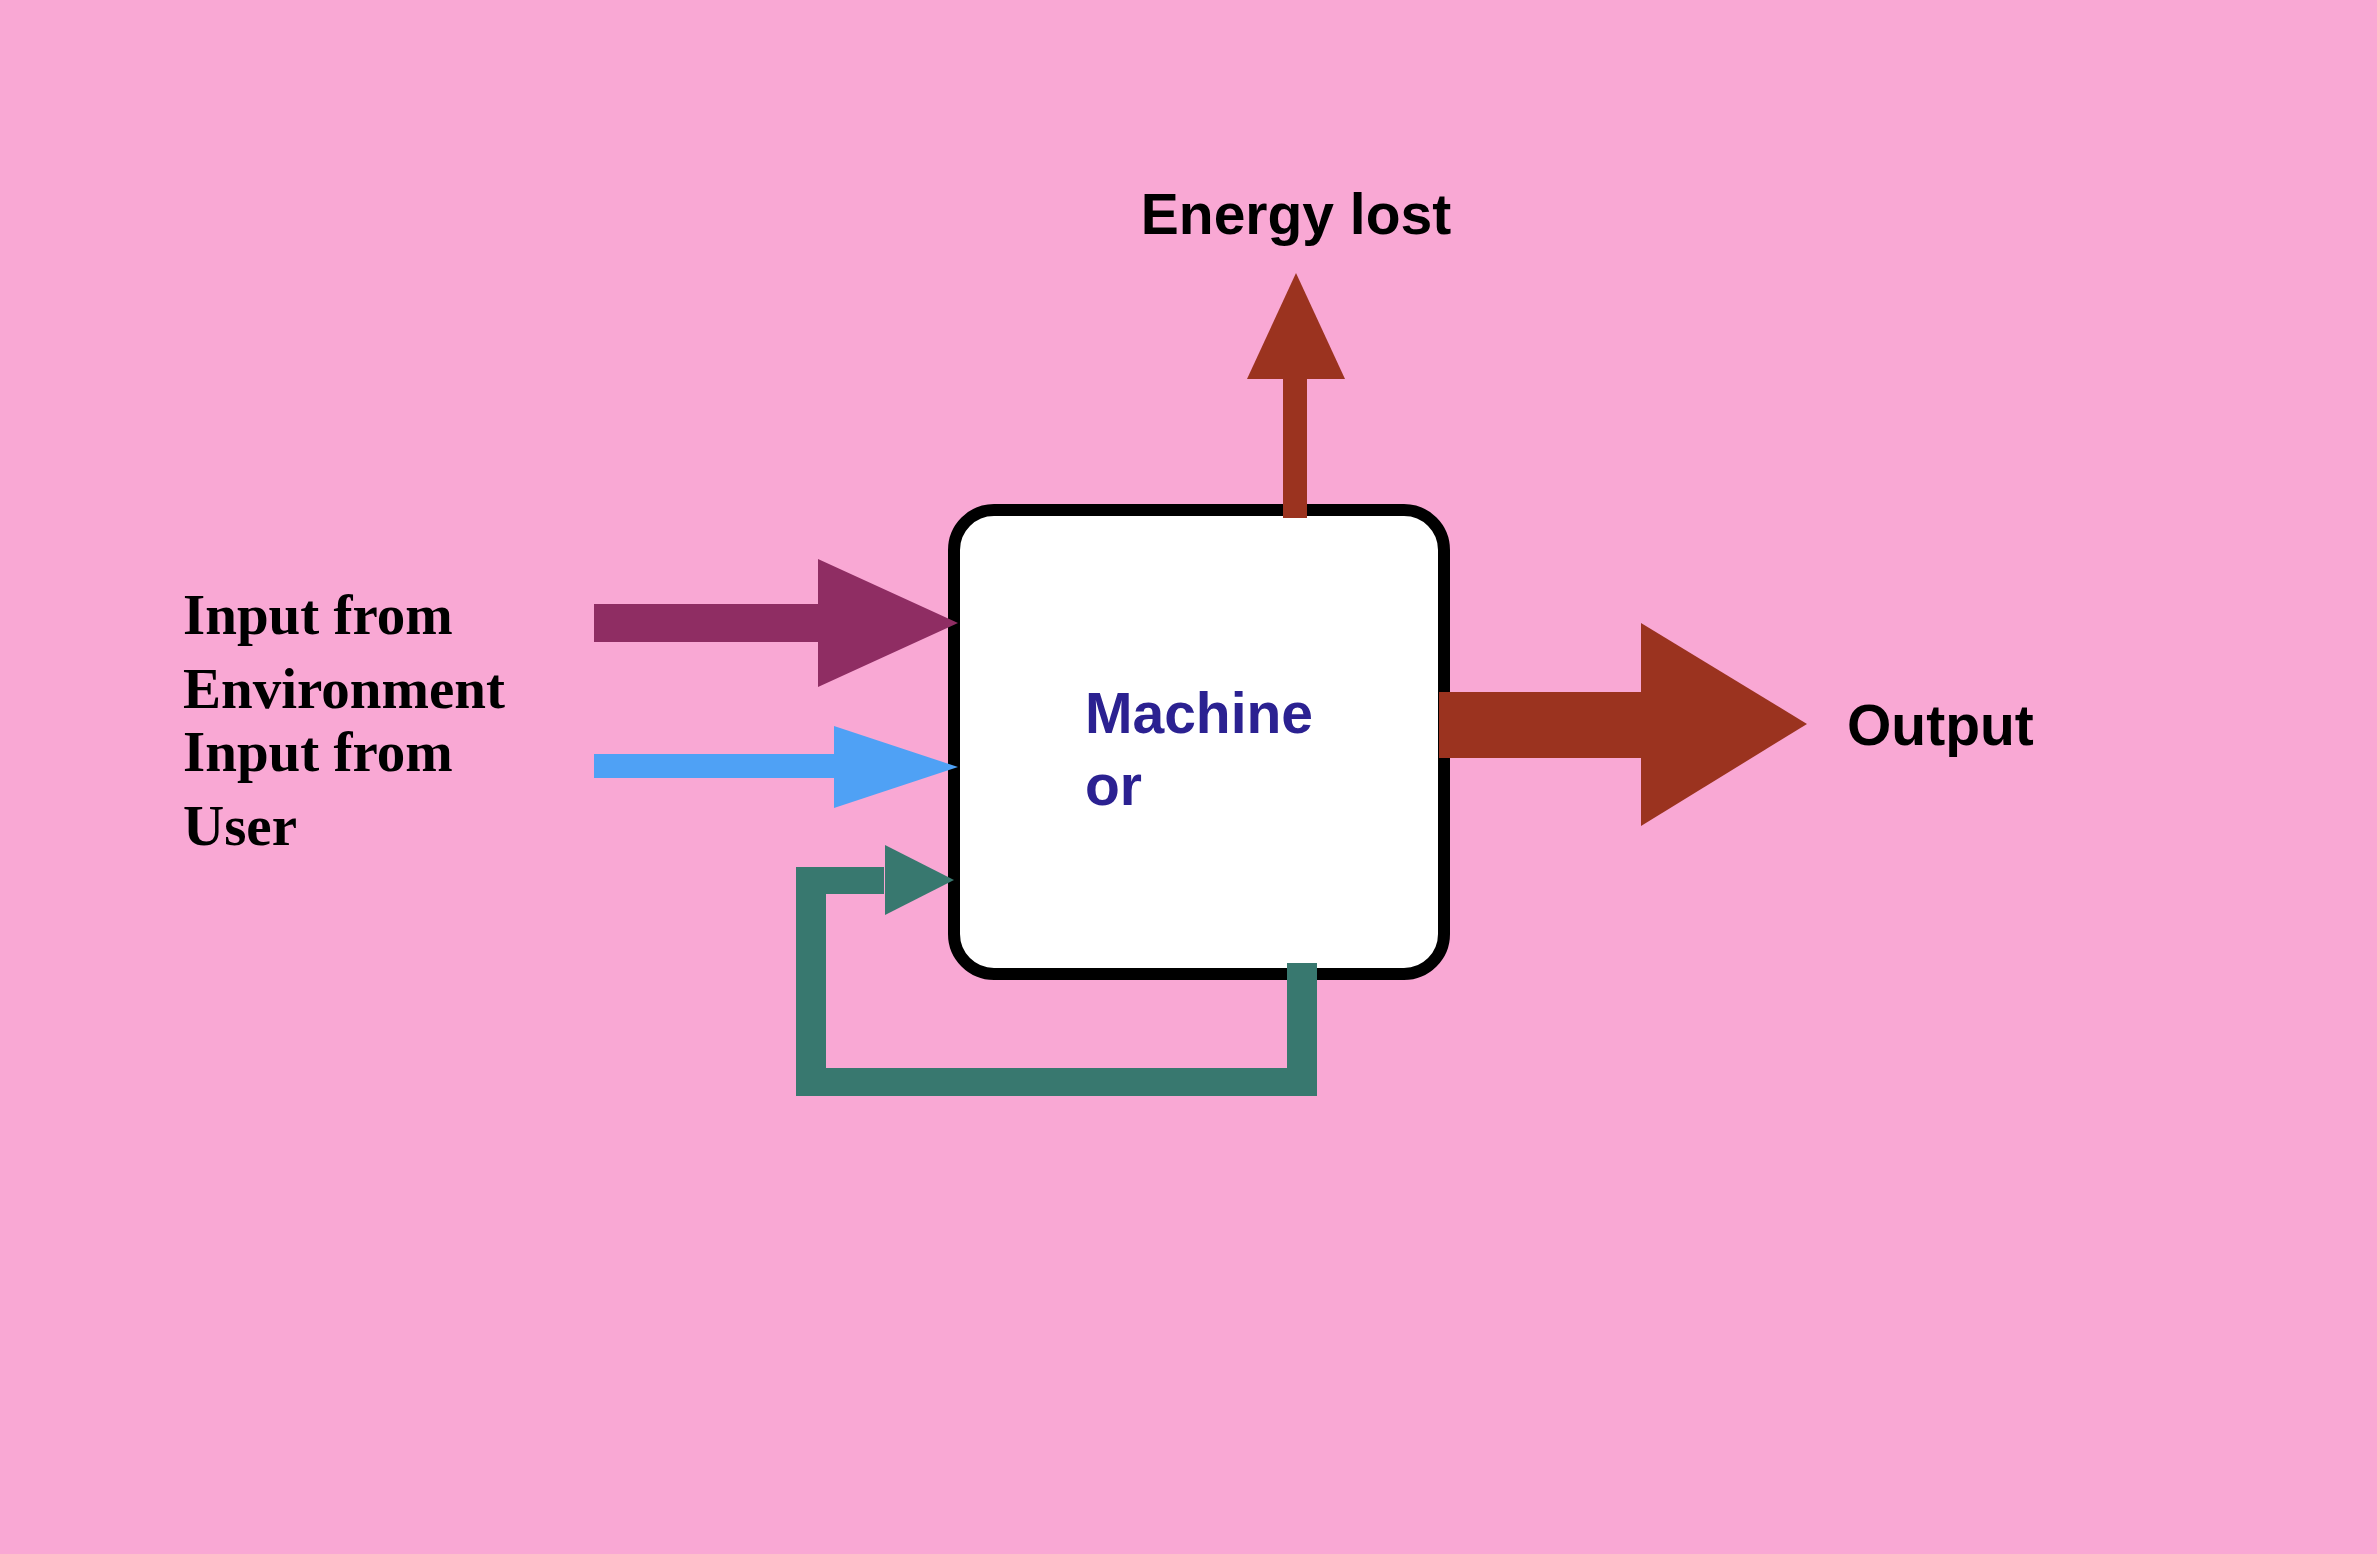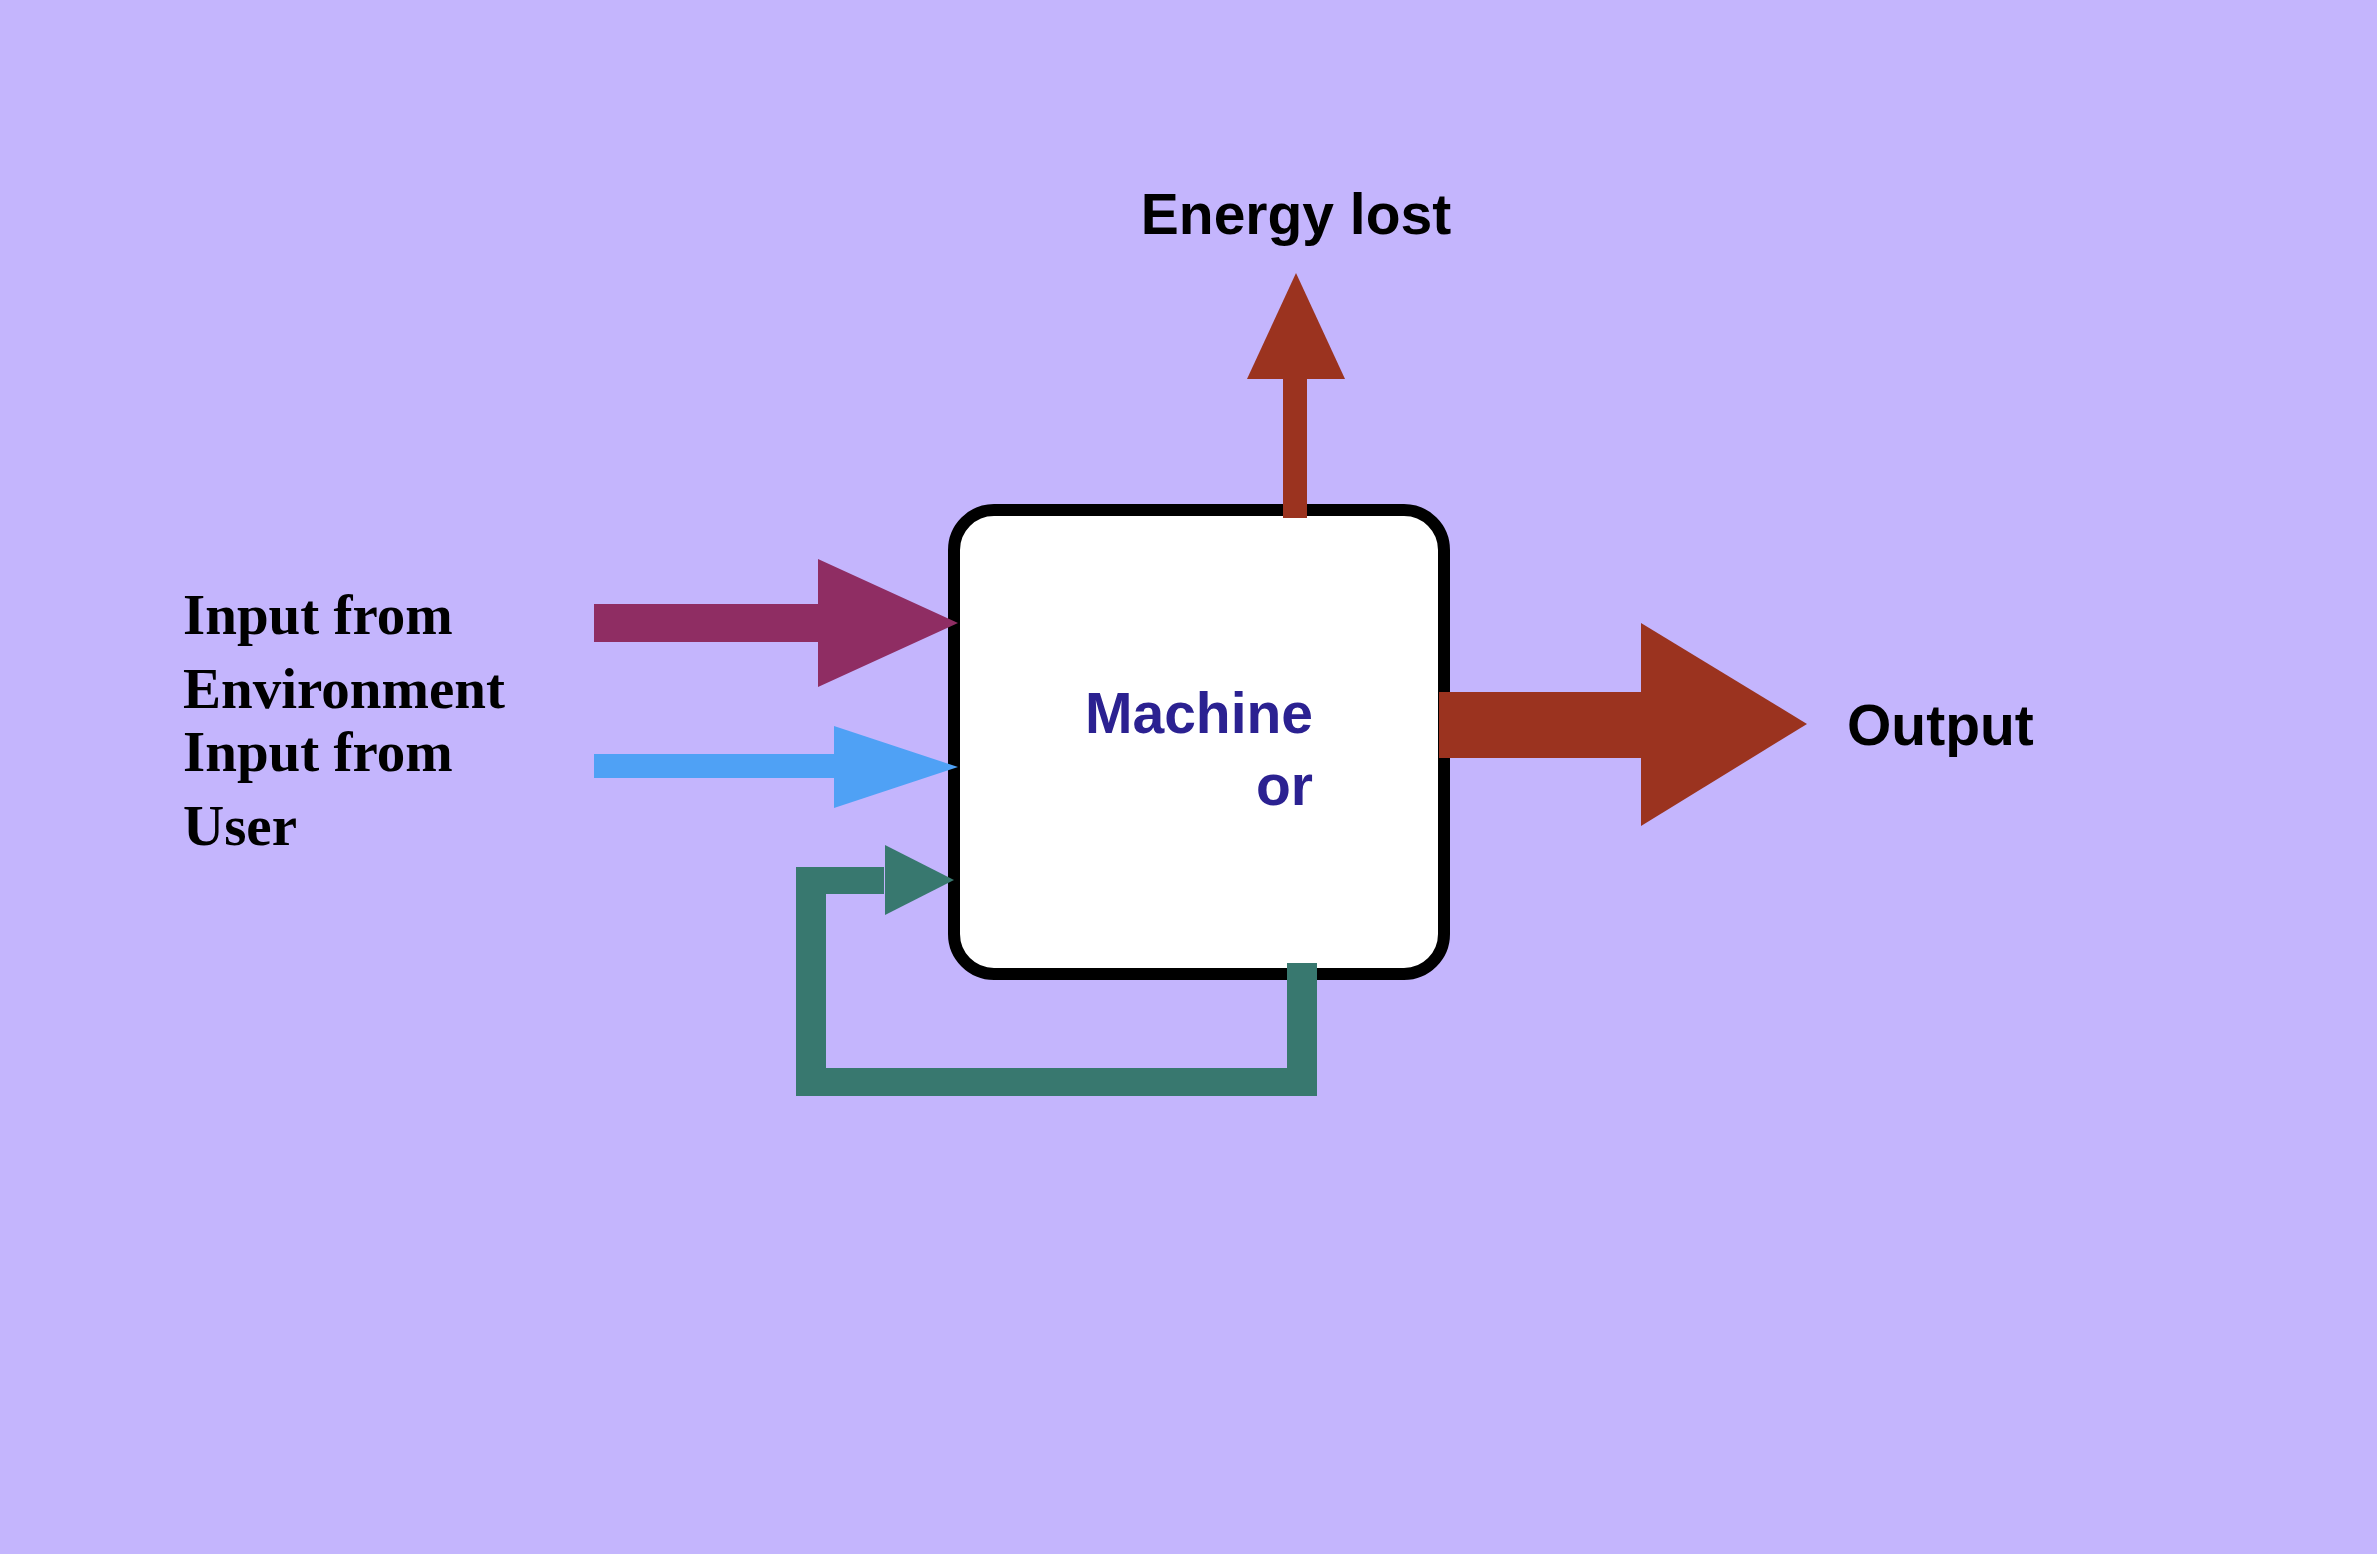--- a/index.html
+++ b/index.html
@@ -1,20 +1,20 @@
 <!DOCTYPE html>
 <html style="--purple: #8F2D63; --blue: #4FA1F5; --teal: #38786F; --red: #9B331F; --navy: #2B2191; --caption-blue: #3B3BC9; --box-border: #000000; --label-text: #000000; --background: #FFFFFF;font-size:15px"><head>
 <meta charset="utf-8">
 <style>
   html, body { margin: 0; padding: 0; background: #ffffff; }
   .canvas {
     position: relative;
     width: 2378px;
     height: 1554px;
-    background: #c4b5fd;
+    background: #f9a8d4;
     font-family: "Liberation Sans", sans-serif;
     overflow: hidden;
   }
 
   
   .label {
     position: absolute;
     font-weight: bold;
     font-size: 57px;
     line-height: 57px;
@@ -56,21 +56,21 @@
     z-index: 10;
     display: flex;
     align-items: center;
     justify-content: center;
   }
   .process-box-text {
     font-weight: bold;
     font-size: 57px;
     line-height: 72px;
     color: var(--navy, #2B2191);
-    text-align: right;
+    text-align: left;
     margin-top: 14px;
   }
   .process-box-text span { display: block; }
 
   
   .bar { position: absolute; z-index: 20; }
   .tri { position: absolute; width: 0; height: 0; z-index: 20; }
 
   
   .up-stem { left: 1283px; top: 379px; width: 24px; height: 139px; background: var(--red, #9B331F); }

